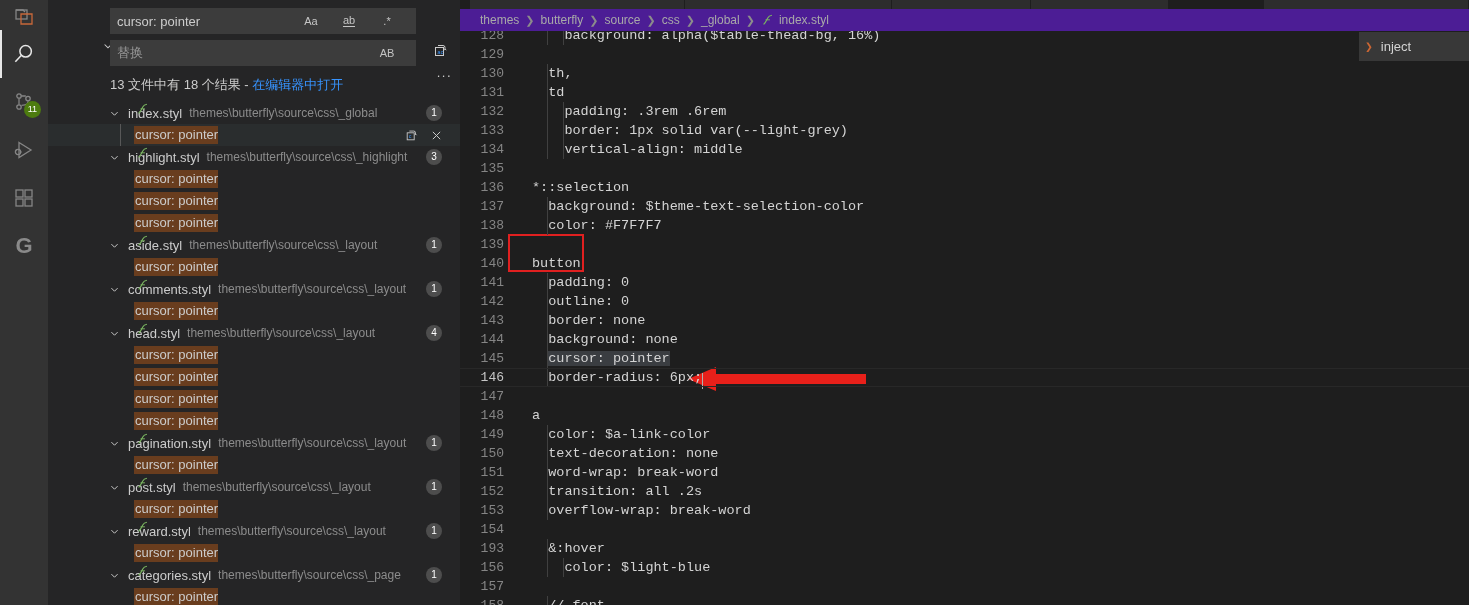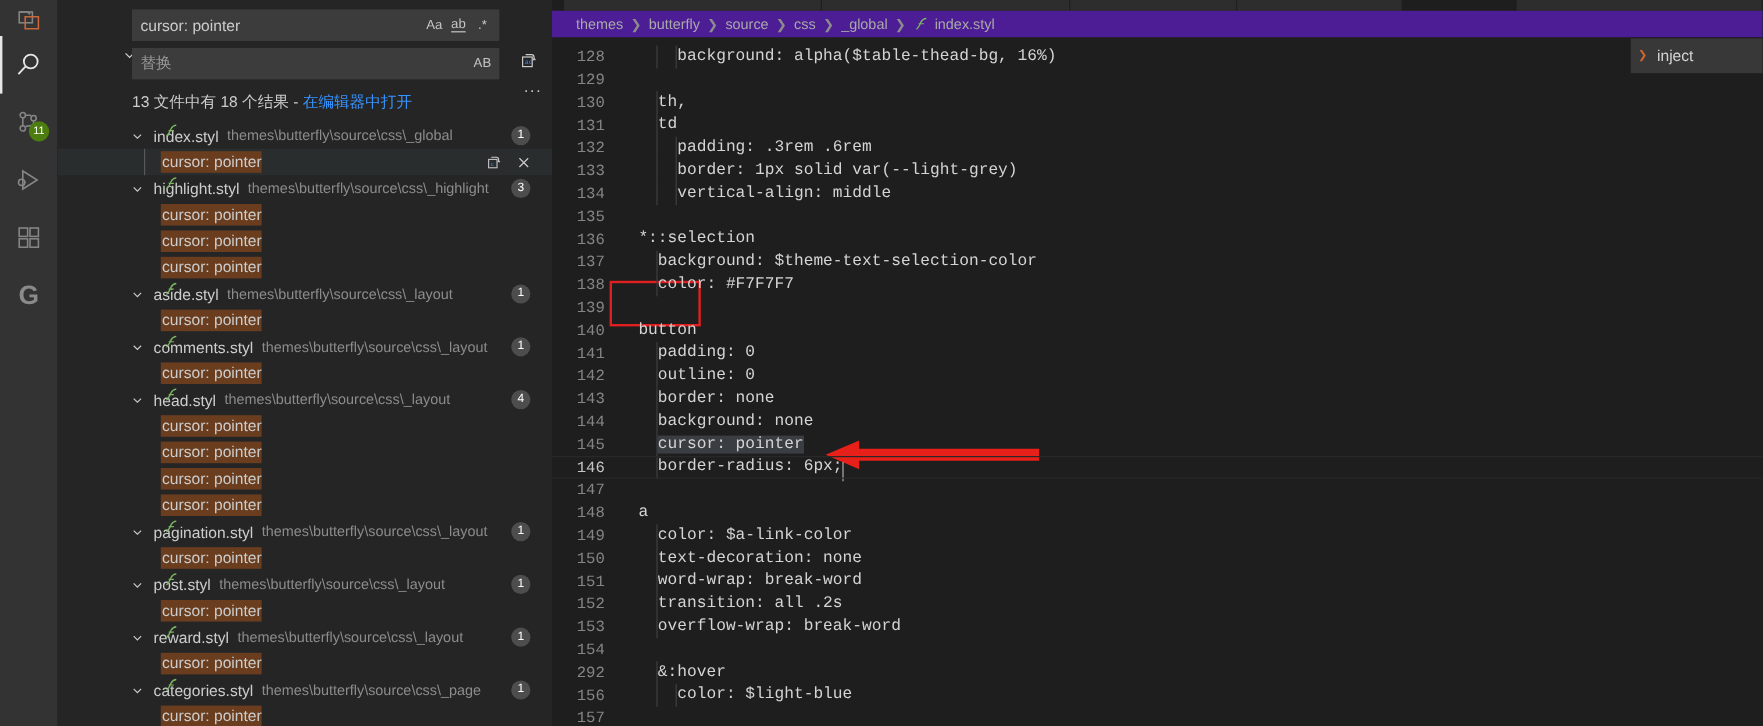--- a/index.html
+++ b/index.html
@@ -49,21 +49,21 @@
   .input-row {
     position: relative; height: 26px; background: #3c3c3c;
     border: 1px solid #3c3c3c; display: flex; align-items: center;
     margin-bottom: 6px;
   }
   .input-text {
     flex: 1; color: #cccccc; font-size: 13px; padding-left: 6px;
     font-family: "Liberation Sans", sans-serif; white-space: nowrap; overflow: hidden;
   }
   .input-text.placeholder { color: #989898; }
-  .opt-btns { display: flex; align-items: center; padding-right: 3px; gap: 0; }
+  .opt-btns { display: flex; align-items: center; padding-right: 18px; gap: 18px; }
   .opt-btn {
     width: 20px; height: 20px; color: #c5c5c5; font-size: 11px;
     display: flex; align-items: center; justify-content: center;
     font-family: "Liberation Sans", sans-serif;
   }
   .opt-btn .u { border-bottom: 1px solid #c5c5c5; line-height: 11px; }
   .replace-all-btn {
     position: absolute; right: 8px; top: 39px; width: 22px; height: 22px;
     display: flex; align-items: center; justify-content: center;
   }
@@ -127,21 +127,21 @@
     padding-left: 20px; font-size: 12px; color: #a9a9a9; gap: 0px;
     position: relative; z-index: 5;
   }
   .bc-item { color: #a9a9a9; }
   .bc-sep { color: #8c8c8c; margin: 0 6px; font-size: 11px; }
   .bc-file { color: #a9a9a9; margin-left: 4px; }
 
   .code-area { position: relative; height: 574px; overflow: hidden; }
   .code-line {
     height: 19px; display: flex; align-items: center; position: relative;
-    font-family: "Liberation Mono", monospace; font-size: 13.5px; margin-top: 12px;
+    font-family: "Liberation Mono", monospace; font-size: 13.5px;
   }
   .code-line.active { }
   .code-line.active::after {
     content: ""; position: absolute; left: 0; right: 0; top: 0; bottom: 0;
     border-top: 1px solid #282828; border-bottom: 1px solid #282828; pointer-events: none;
   }
   .ln {
     width: 46px; text-align: right; color: #858585; font-size: 13px;
     font-family: "Liberation Mono", monospace; flex: 0 0 46px; padding-right: 2px;
   }
@@ -625,21 +625,21 @@
           <span class="indent-guide" style="left: 87.24px;"></span>
           <span class="ln">153</span>
           <span class="code-txt">  overflow-wrap: break-word</span>
         </div>
         <div class="code-line" style="position: absolute; top: 489px; left: 0px; right: 0px;">
           <span class="ln">154</span>
           <span class="code-txt"></span>
         </div>
         <div class="code-line" style="position: absolute; top: 508px; left: 0px; right: 0px;">
           <span class="indent-guide" style="left: 87.24px;"></span>
-          <span class="ln">292</span>
+          <span class="ln">193</span>
           <span class="code-txt">  &amp;:hover</span>
         </div>
         <div class="code-line" style="position: absolute; top: 527px; left: 0px; right: 0px;">
           <span class="indent-guide" style="left: 87.24px;"></span>
           <span class="indent-guide" style="left: 103.48px;"></span>
           <span class="ln">156</span>
           <span class="code-txt">    color: $light-blue</span>
         </div>
         <div class="code-line" style="position: absolute; top: 546px; left: 0px; right: 0px;">
           <span class="ln">157</span>

